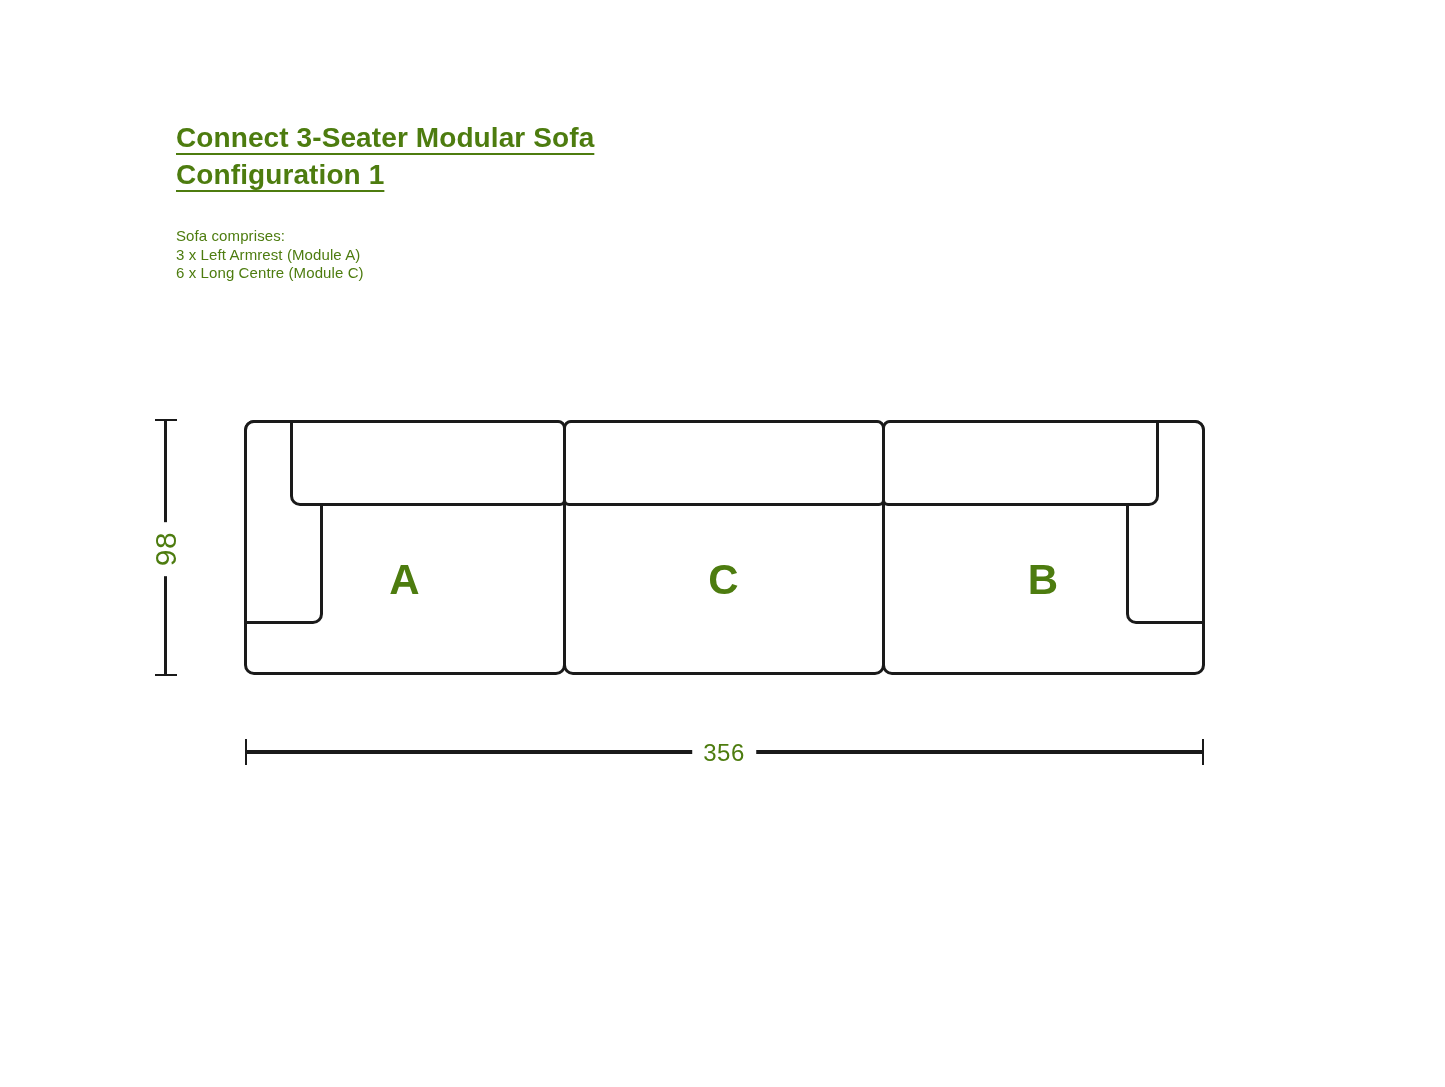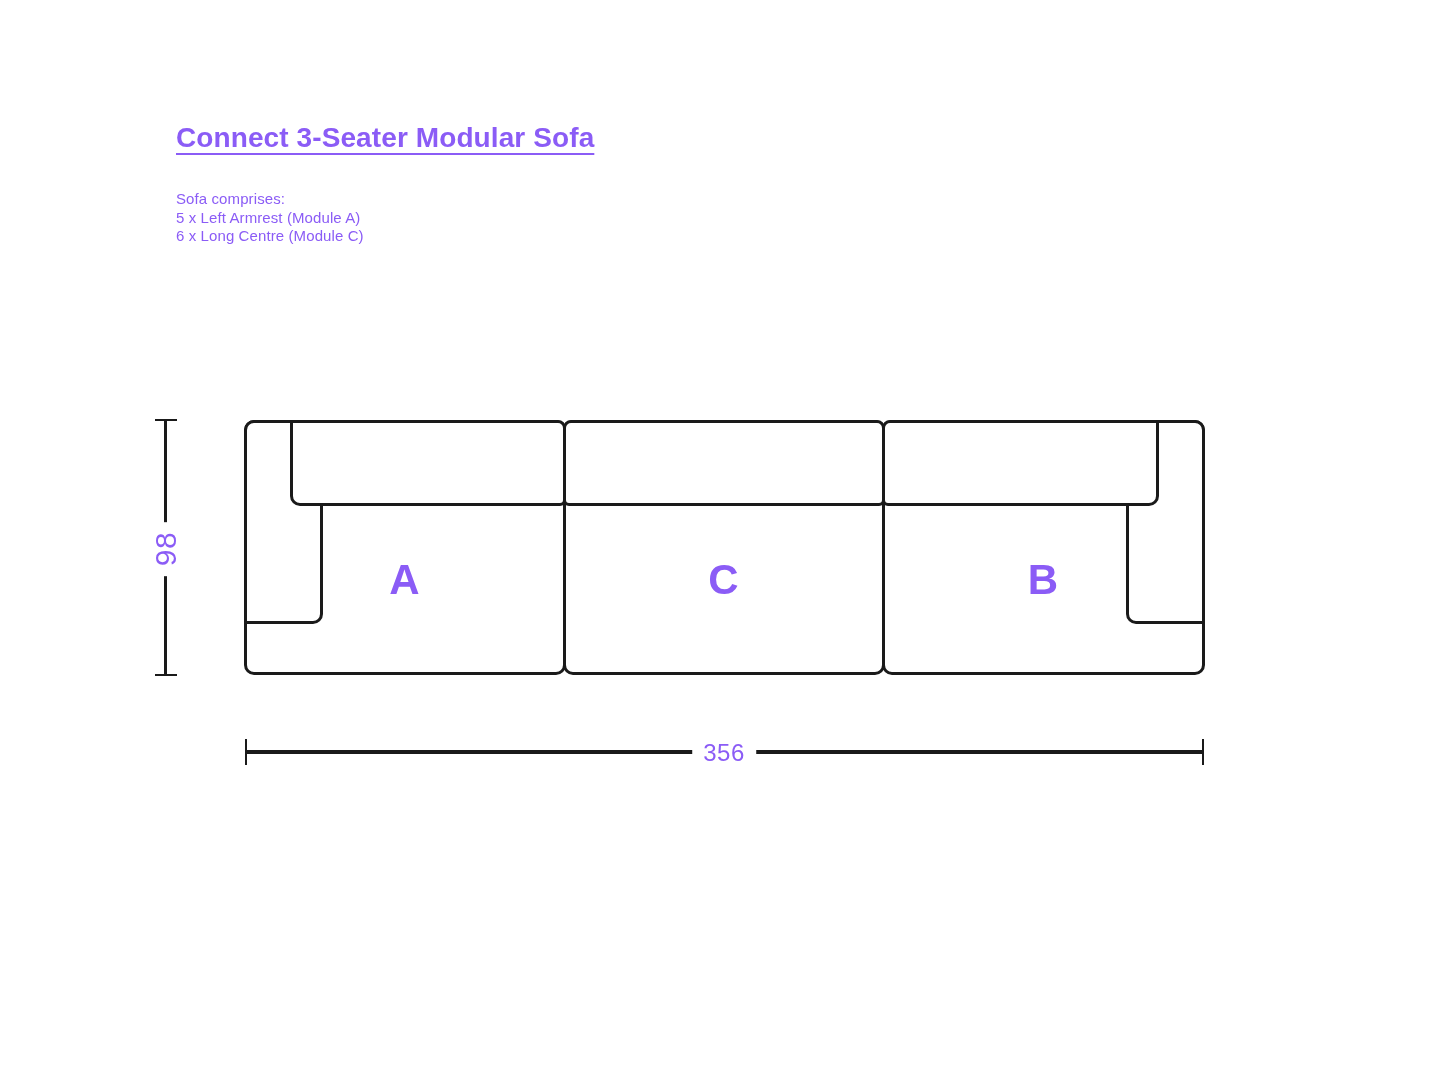--- a/index.html
+++ b/index.html
@@ -2,21 +2,21 @@
 <html><head>
 <meta charset="utf-8">
 <style>
   * { margin: 0; padding: 0; box-sizing: border-box; }
   html, body { background: #ffffff; }
   .page {
     position: relative;
     width: 1445px;
     height: 1087px;
     background: #ffffff;
-    color: #8b5cf6;
+    color: #4d7c0f;
     font-family: "Liberation Sans", "DejaVu Sans", sans-serif;
     overflow: hidden;
   }
 
   
   .header { position: absolute; left: 176px; top: 119px; }
   .title {
     font-size: 28px;
     font-weight: 600;
     line-height: 37px;
@@ -137,24 +137,24 @@
     letter-spacing: 0.5px;
     white-space: nowrap;
   }
 </style>
 </head>
 <body>
 
 <div class="page">
 
   <header class="header">
-    <h1 class="title"><span class="u">Connect 3-Seater Modular Sofa</span><br></h1>
+    <h1 class="title"><span class="u">Connect 3-Seater Modular Sofa</span><br><span class="u">Configuration 1</span></h1>
     <div class="intro">
       <div>Sofa comprises:</div>
-      <div>5 x Left Armrest (Module A)</div>
+      <div>3 x Left Armrest (Module A)</div>
       <div>6 x Long Centre (Module C)</div>
     </div>
   </header>
 
   <div class="diagram">
 
     <div class="dim-v-line"></div>
     <div class="tick-h t-top"></div>
     <div class="tick-h t-bottom"></div>
     <span class="dim-v-label">98</span>

